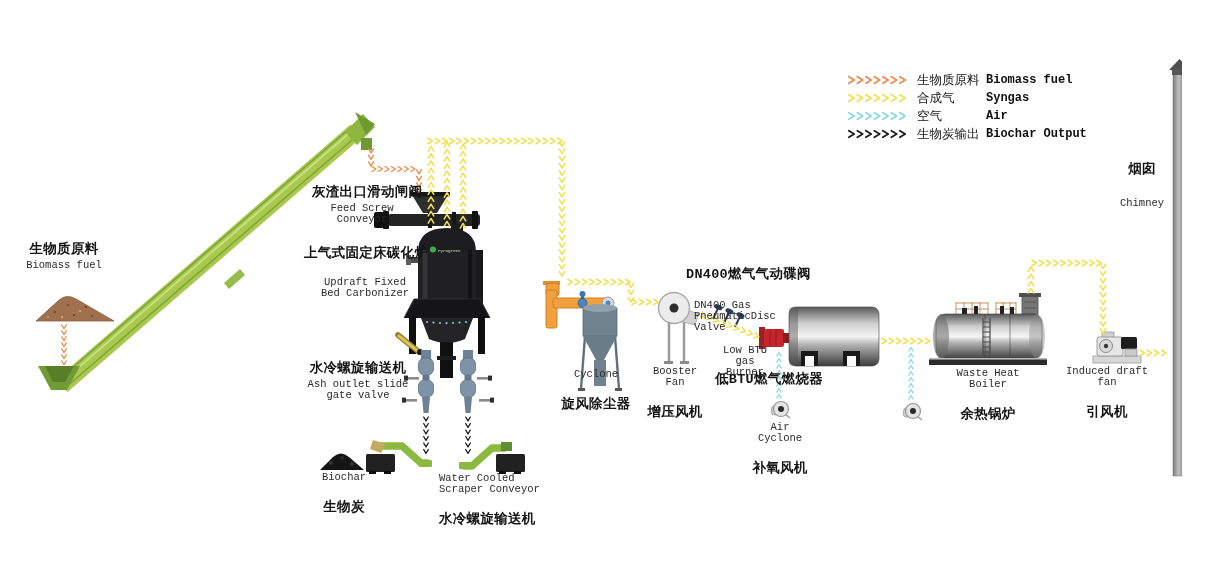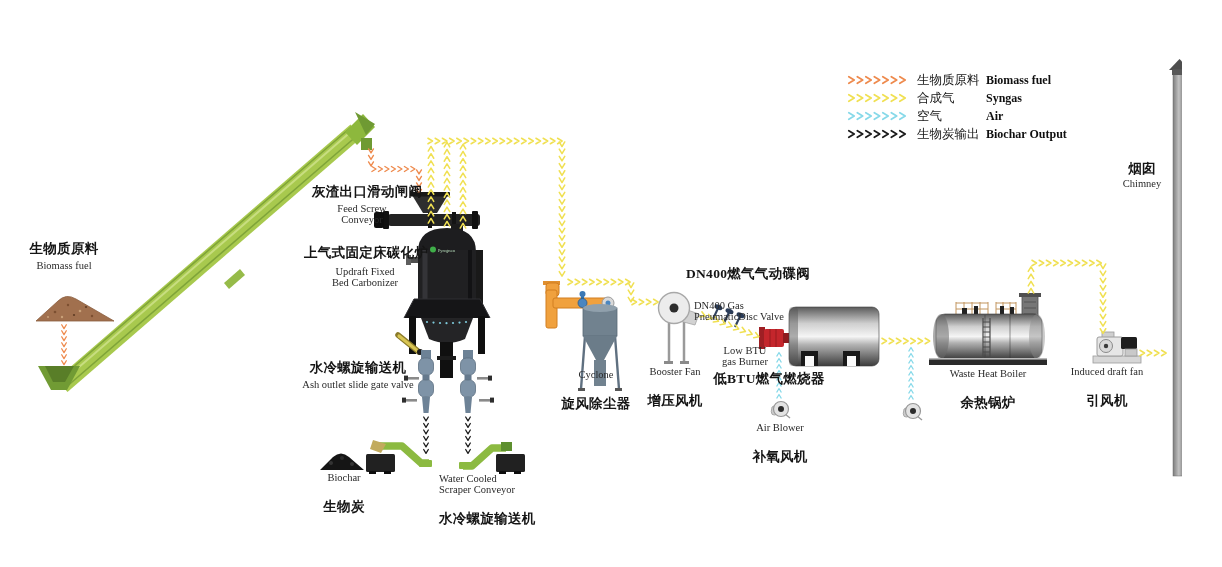--- a/index.html
+++ b/index.html
@@ -1,17 +1,17 @@
 <!DOCTYPE html>
 <html><head>
 <meta charset="utf-8">
 <style>
   html,body{margin:0;padding:0;background:#fff;}
   #stage{position:relative;width:1182px;height:567px;background:#ffffff;overflow:hidden;
-         font-family:Liberation Serif, serif;}
+         font-family:Liberation Mono, monospace;}
   svg.layer{position:absolute;left:0;top:0;}
   .lbl{position:absolute;color:#1f1f1f;}
   .center{text-align:center;}
   .zh{font-weight:700;font-size:13.5px;white-space:nowrap;letter-spacing:.3px;color:#151515;}
   .en{font-size:10.5px;line-height:11px;white-space:pre-line;color:#2a2a2a;margin-top:2px;}
   .en-first .zh{margin-top:15px;}
   #legend{position:absolute;left:846px;top:71px;}
   .legend-row{display:flex;align-items:center;height:18px;}
   .lg-zh{width:69px;margin-left:7px;font-size:12.5px;color:#161616;white-space:nowrap;}
   .lg-en{font-size:12px;font-weight:600;color:#101010;white-space:nowrap;}
@@ -536,21 +536,21 @@
 
 
   <div class="lbl center" style="left:312px;top:183px;width:100px">
     <div class="zh">灰渣出口滑动闸阀</div>
     <div class="en">Feed Screw
 Conveyor</div>
   </div>
 
   <div class="lbl center" style="left:304px;top:244px;width:122px">
     <div class="zh">上气式固定床碳化炉</div>
-    <div class="en" style="margin-top:4px">Updraft Fixed
+    <div class="en" style="margin-top:15px">Updraft Fixed
 Bed Carbonizer</div>
   </div>
 
   <div class="lbl center" style="left:292px;top:359px;width:132px">
     <div class="zh">水冷螺旋输送机</div>
     <div class="en">Ash outlet slide gate valve</div>
   </div>
 
   <div class="lbl center en-first" style="left:558px;top:367px;width:76px">
     <div class="en">Cyclone</div>
@@ -572,37 +572,37 @@
 
   <div class="lbl center" style="left:718px;top:345px;width:54px">
     <div class="en" style="margin-top:0">Low BTU
 gas Burner</div>
   </div>
   <div class="lbl center" style="left:710px;top:370px;width:118px">
     <div class="zh">低BTU燃气燃烧器</div>
   </div>
 
   <div class="lbl center en-first" style="left:750px;top:420px;width:60px">
-    <div class="en">Air Blower</div>
+    <div class="en">Air Cyclone</div>
     <div class="zh">补氧风机</div>
   </div>
 
   <div class="lbl center en-first" style="left:936px;top:366px;width:104px">
     <div class="en">Waste Heat Boiler</div>
     <div class="zh">余热锅炉</div>
   </div>
 
   <div class="lbl center en-first" style="left:1060px;top:364px;width:94px">
     <div class="en">Induced draft fan</div>
     <div class="zh">引风机</div>
   </div>
 
   <div class="lbl center" style="left:1118px;top:160px;width:48px">
     <div class="zh">烟囱</div>
-    <div class="en" style="margin-top:0">Chimney</div>
+    <div class="en" style="margin-top:20px">Chimney</div>
   </div>
 
   <div class="lbl center en-first" style="left:316px;top:470px;width:56px">
     <div class="en">Biochar</div>
     <div class="zh">生物炭</div>
   </div>
 
   <div class="lbl en-first" style="left:439px;top:471px;width:110px">
     <div class="en">Water Cooled
 Scraper Conveyor</div>

